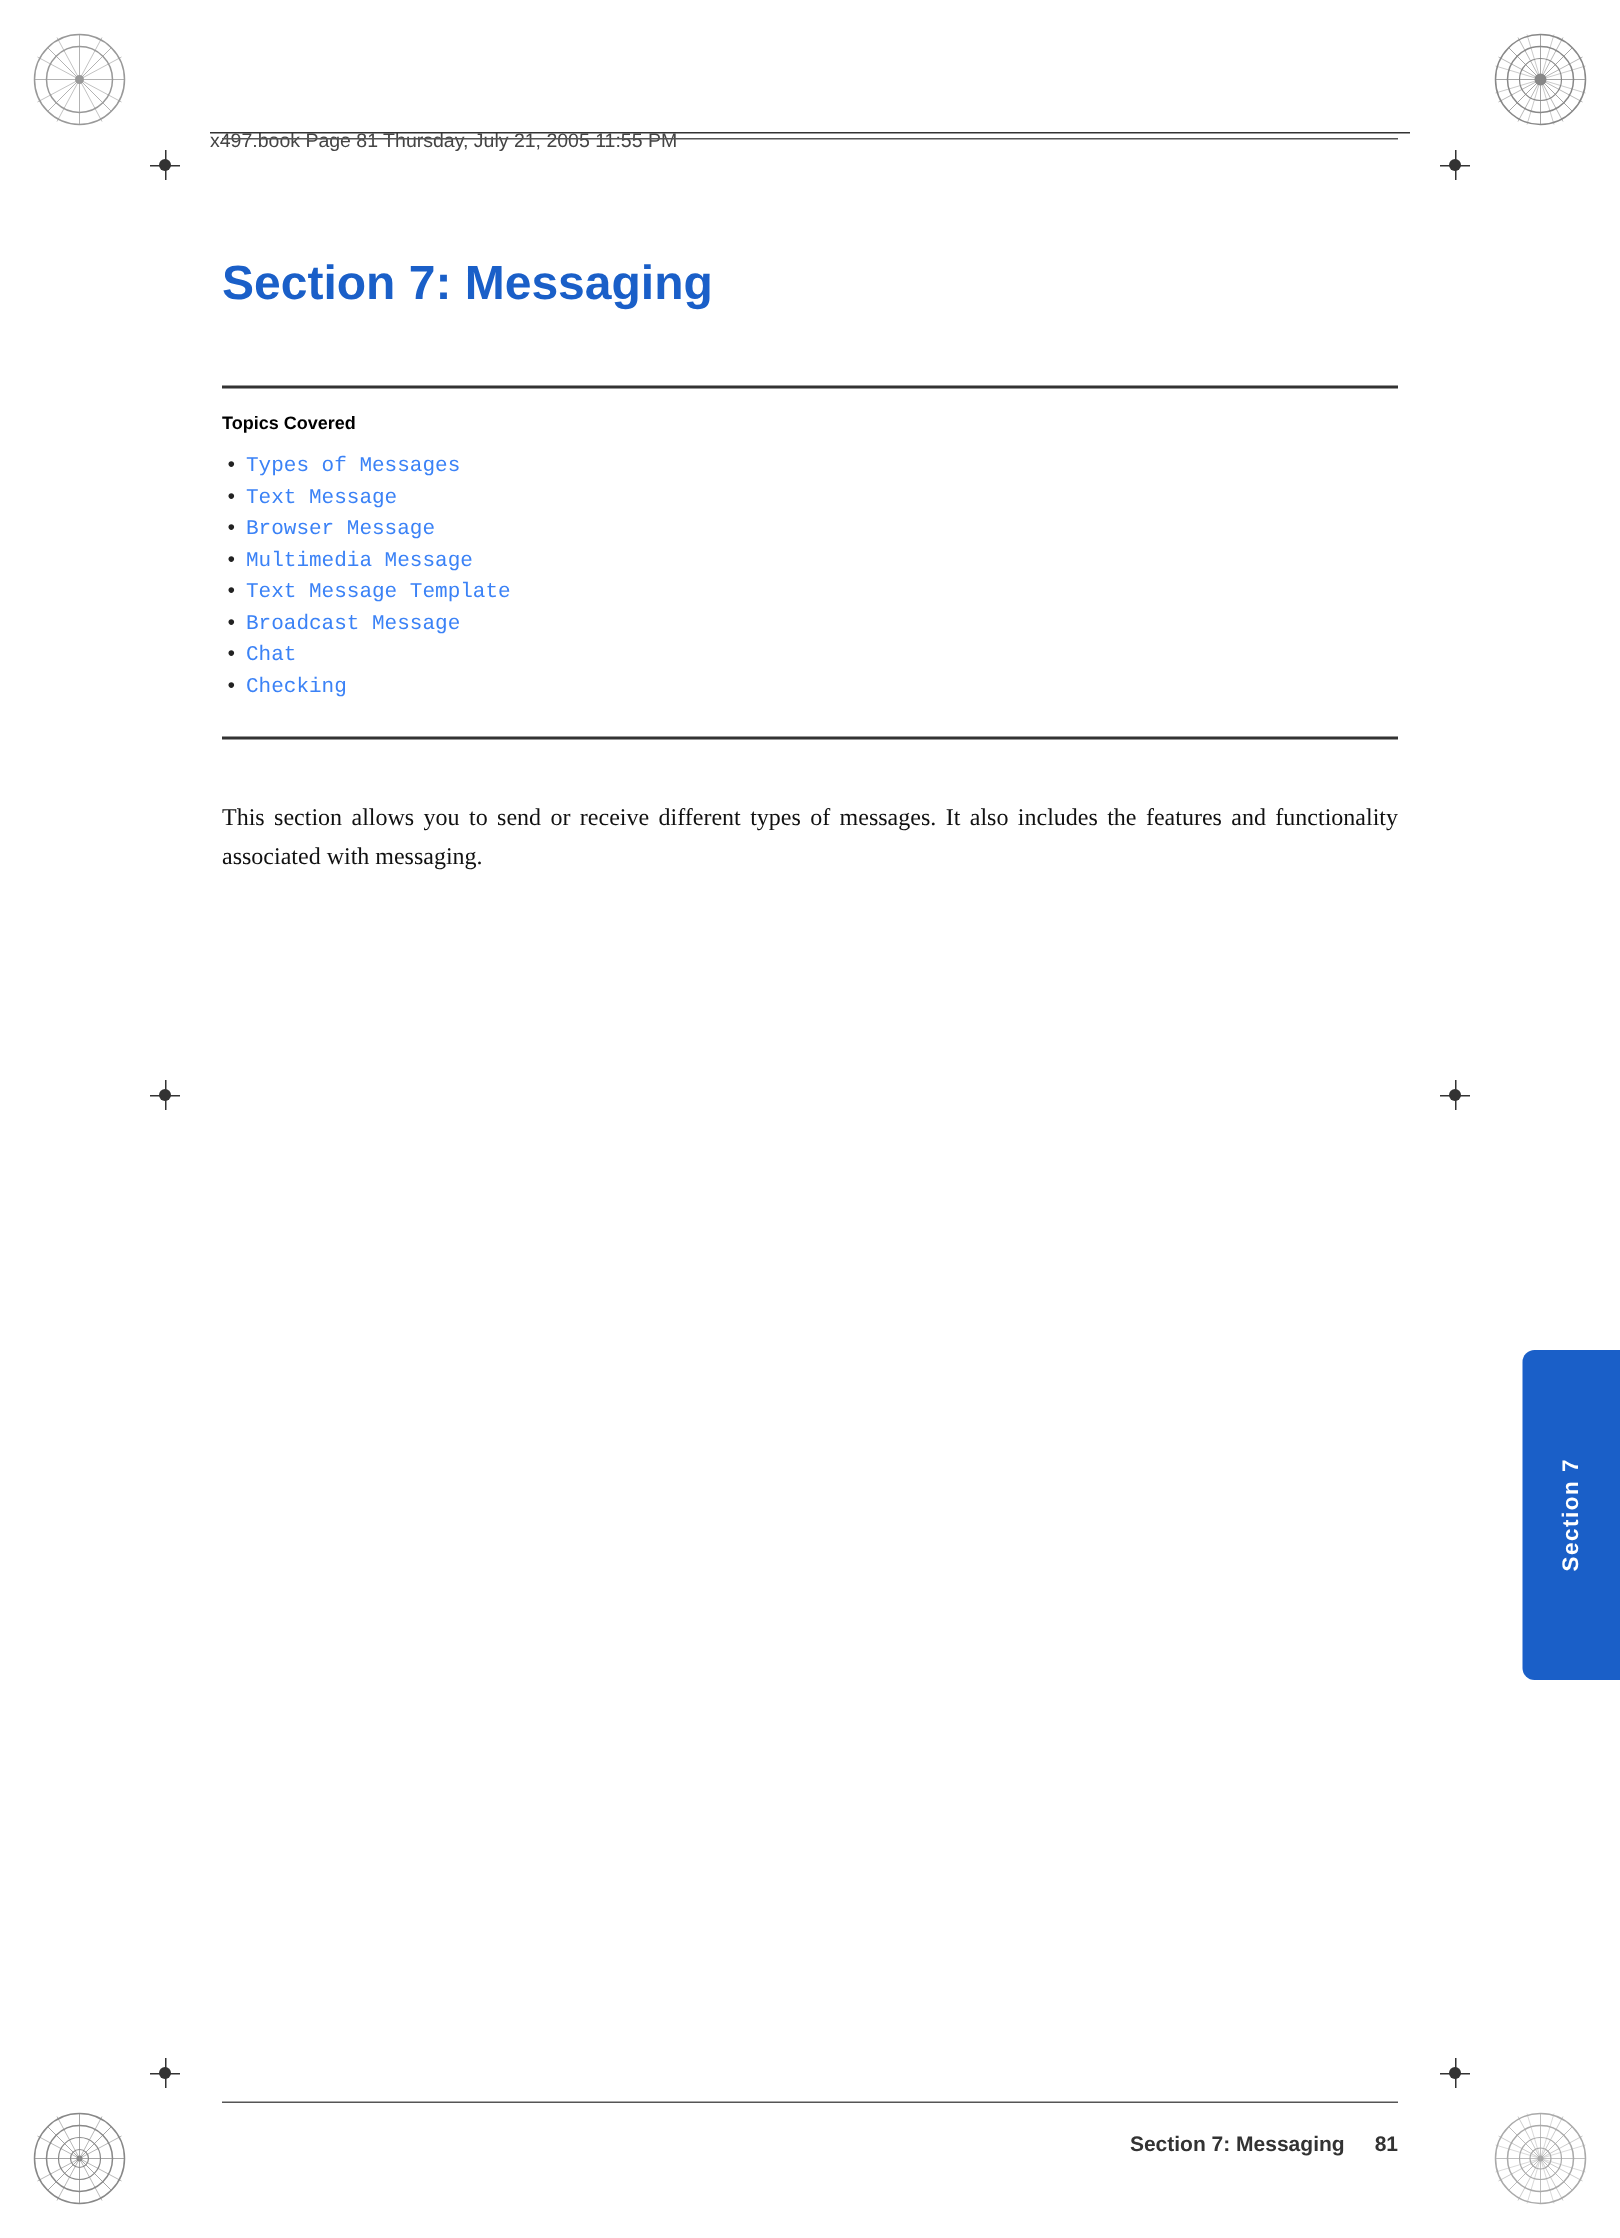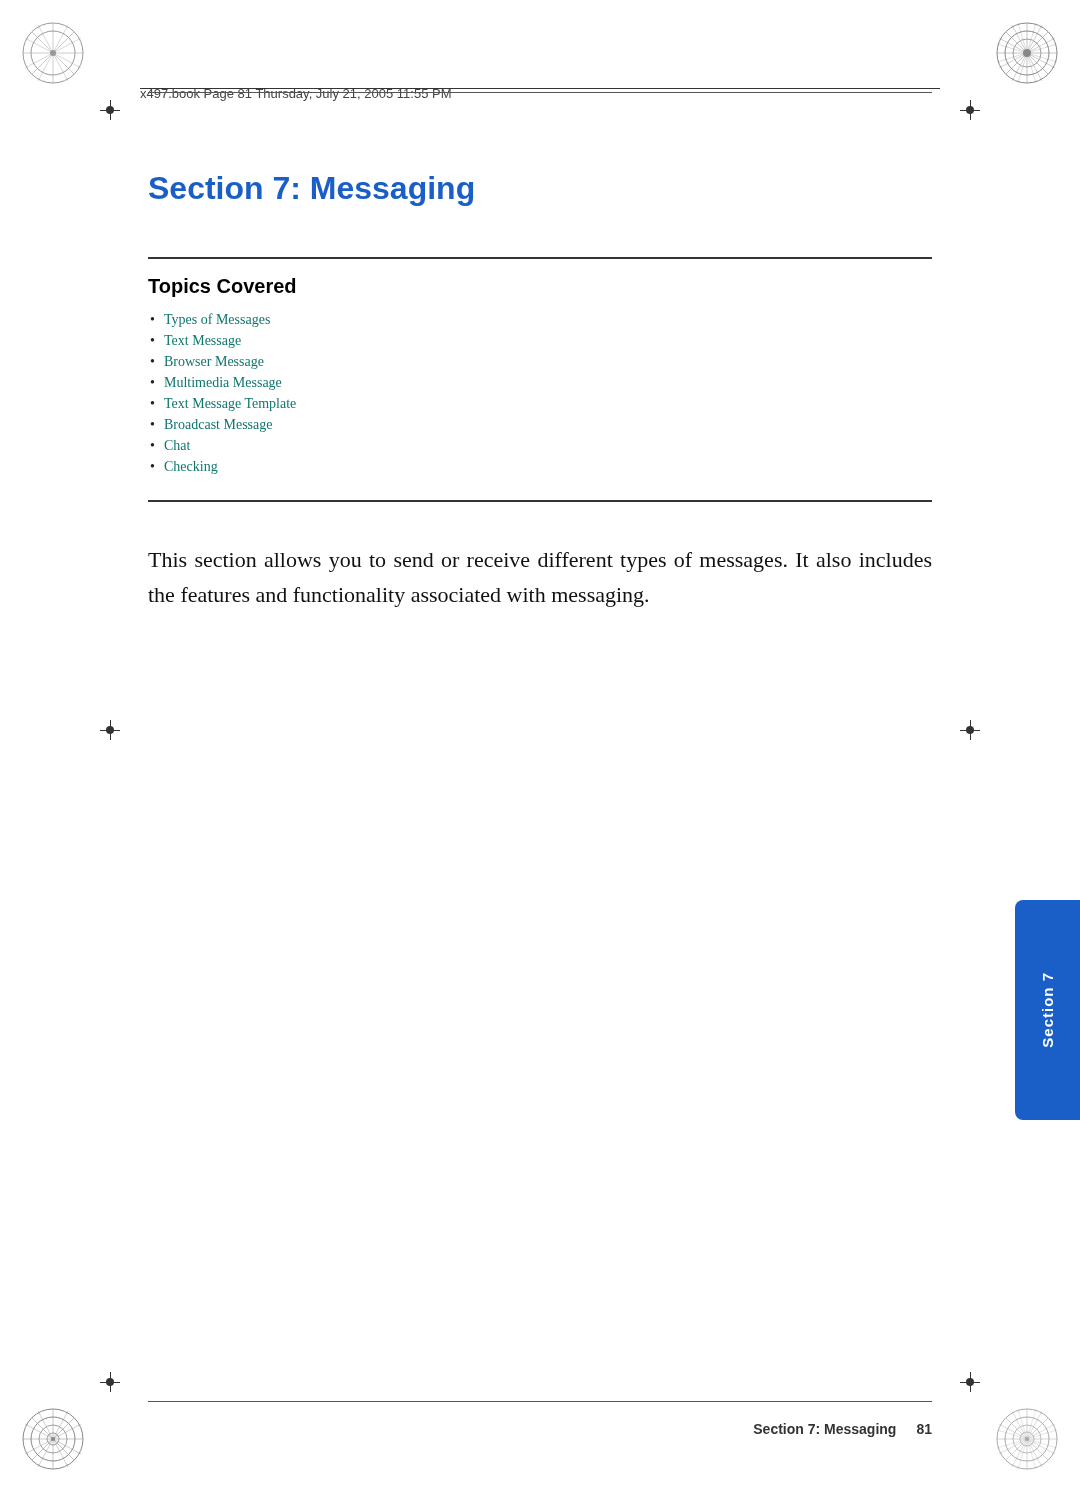--- a/index.html
+++ b/index.html
@@ -119,52 +119,52 @@
 
     
     .topics-section {
       border-top: 2px solid #333;
       border-bottom: 2px solid #333;
       padding: 16px 0 20px 0;
       margin-bottom: 40px;
     }
 
     .topics-heading {
-      font-size: 20px;
+      font-size: 12px;
       font-weight: bold;
       color: #000;
       margin-bottom: 14px;
       font-family: Arial, sans-serif;
     }
 
     .topics-list {
       list-style: none;
       padding: 0;
       margin: 0;
     }
 
     .topics-list li {
       font-size: 14px;
-      color: #0f766e;
+      color: #3b82f6;
       margin-bottom: 5px;
       padding-left: 16px;
       position: relative;
-      font-family: Liberation Serif, serif;
+      font-family: Liberation Mono, monospace;
     }
 
     .topics-list li::before {
       content: '•';
       position: absolute;
       left: 2px;
       color: #222;
     }
 
     
     .body-text {
-      font-size: 22px;
+      font-size: 16px;
       line-height: 1.6;
       color: #111;
       margin-top: 30px;
       font-family: 'Times New Roman', Times, serif;
       text-align: justify;
     }
 
     
     .footer {
       position: absolute;

